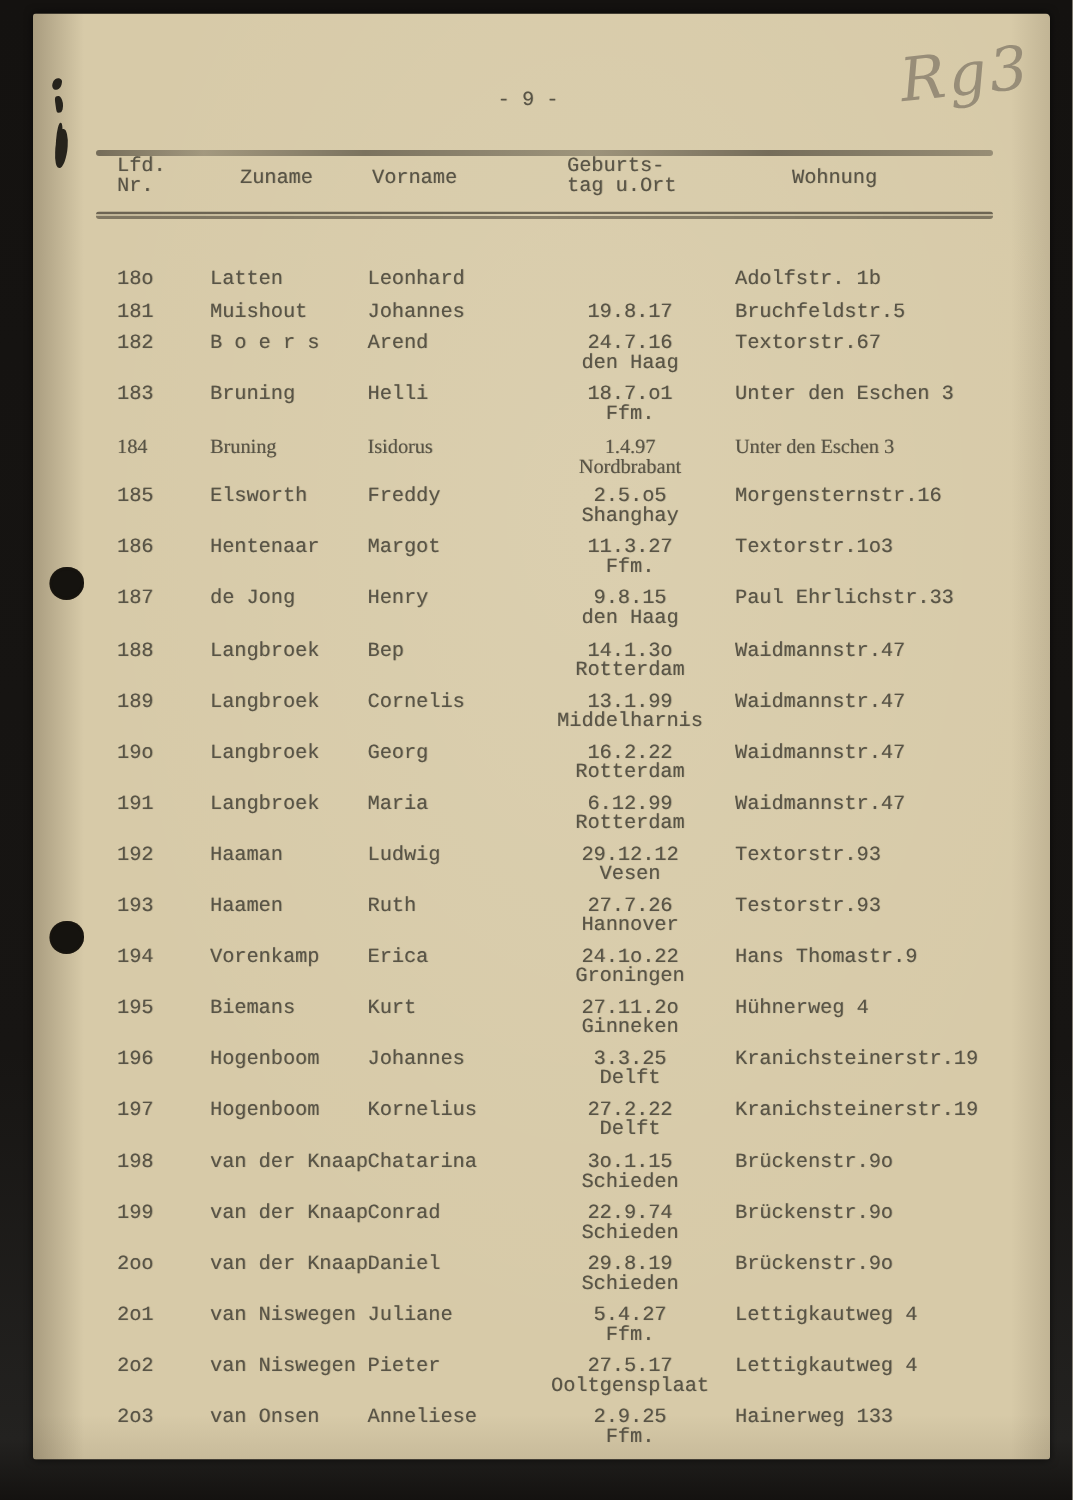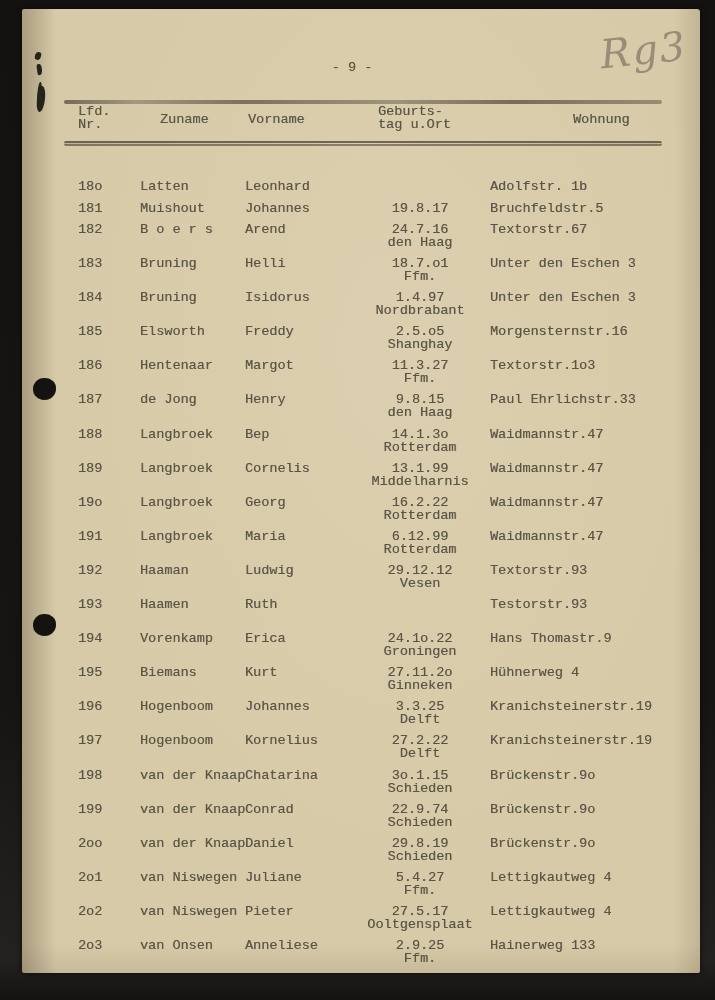--- a/index.html
+++ b/index.html
@@ -46,21 +46,21 @@
   .rule-bottom{top:132px;height:5px;
     background:
       linear-gradient(180deg, rgba(70,64,52,.9) 0 2px, transparent 2px 3px, rgba(70,64,52,.7) 3px 5px),
       linear-gradient(90deg, rgba(70,64,52,.2), rgba(70,64,52,.0) 50%, rgba(70,64,52,.2));
   }
   .hdr{position:absolute;}
   .hdr-nr{left:56px;top:96px;}
   .hdr-zuname{left:138px;top:104px;}
   .hdr-vorname{left:226px;top:104px;}
   .hdr-geburt{left:356px;top:96px;}
-  .hdr-wohnung{left:506px;top:104px;margin-left:45px;}
+  .hdr-wohnung{left:506px;top:104px;}
   .rows{position:absolute;left:0;top:151px;width:678px;margin-top:20px;}
   .row{position:relative;width:678px;}
   .cell{position:absolute;top:0;}
   .c-nr{left:56px;}
   .c-zuname{left:118px;}
   .c-vorname{left:223px;}
   .c-geburt{left:333px;width:130px;text-align:center;}
   .c-geburt .ort{margin-top:-1px;}
   .c-wohnung{left:468px;}
   .hole{
@@ -125,21 +125,21 @@
   </div>
 
   <div class="row" style="height: 34.1px;">
     <span class="typed cell c-nr">183</span>
     <span class="typed cell c-zuname">Bruning</span>
     <span class="typed cell c-vorname">Helli</span>
     <span class="typed cell c-geburt"><span class="tag">18.7.o1</span><br><span class="ort">Ffm.</span></span>
     <span class="typed cell c-wohnung">Unter den Eschen 3</span>
   </div>
 
-  <div class="row" style="height: 34.1px;">
+  <div class="row" style="height: 34.1px; font-family: Liberation Serif, serif;">
     <span class="typed cell c-nr">184</span>
     <span class="typed cell c-zuname">Bruning</span>
     <span class="typed cell c-vorname">Isidorus</span>
     <span class="typed cell c-geburt"><span class="tag">1.4.97</span><br><span class="ort">Nordbrabant</span></span>
     <span class="typed cell c-wohnung">Unter den Eschen 3</span>
   </div>
 
   <div class="row" style="height: 34.1px;">
     <span class="typed cell c-nr">185</span>
     <span class="typed cell c-zuname">Elsworth</span>
@@ -201,20 +201,21 @@
     <span class="typed cell c-zuname">Haaman</span>
     <span class="typed cell c-vorname">Ludwig</span>
     <span class="typed cell c-geburt"><span class="tag">29.12.12</span><br><span class="ort">Vesen</span></span>
     <span class="typed cell c-wohnung">Textorstr.93</span>
   </div>
 
   <div class="row" style="height: 34.1px;">
     <span class="typed cell c-nr">193</span>
     <span class="typed cell c-zuname">Haamen</span>
     <span class="typed cell c-vorname">Ruth</span>
+    <span class="typed cell c-geburt"><span class="tag">27.7.26</span><br><span class="ort">Hannover</span></span>
     <span class="typed cell c-wohnung">Testorstr.93</span>
   </div>
 
   <div class="row" style="height: 34.1px;">
     <span class="typed cell c-nr">194</span>
     <span class="typed cell c-zuname">Vorenkamp</span>
     <span class="typed cell c-vorname">Erica</span>
     <span class="typed cell c-geburt"><span class="tag">24.1o.22</span><br><span class="ort">Groningen</span></span>
     <span class="typed cell c-wohnung">Hans Thomastr.9</span>
   </div>

